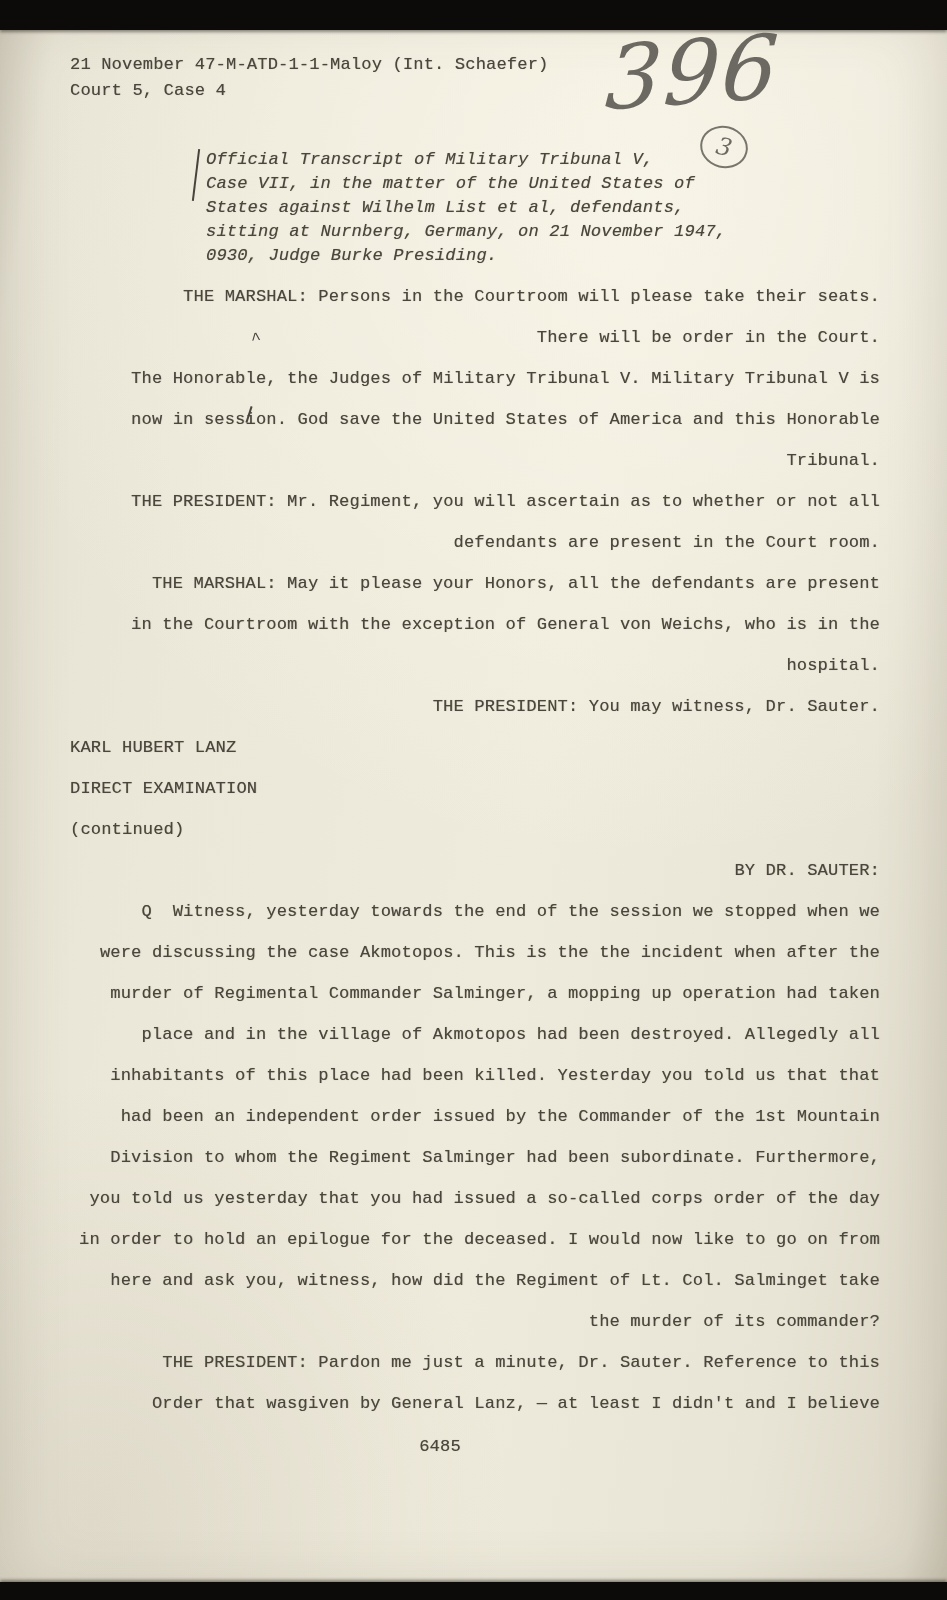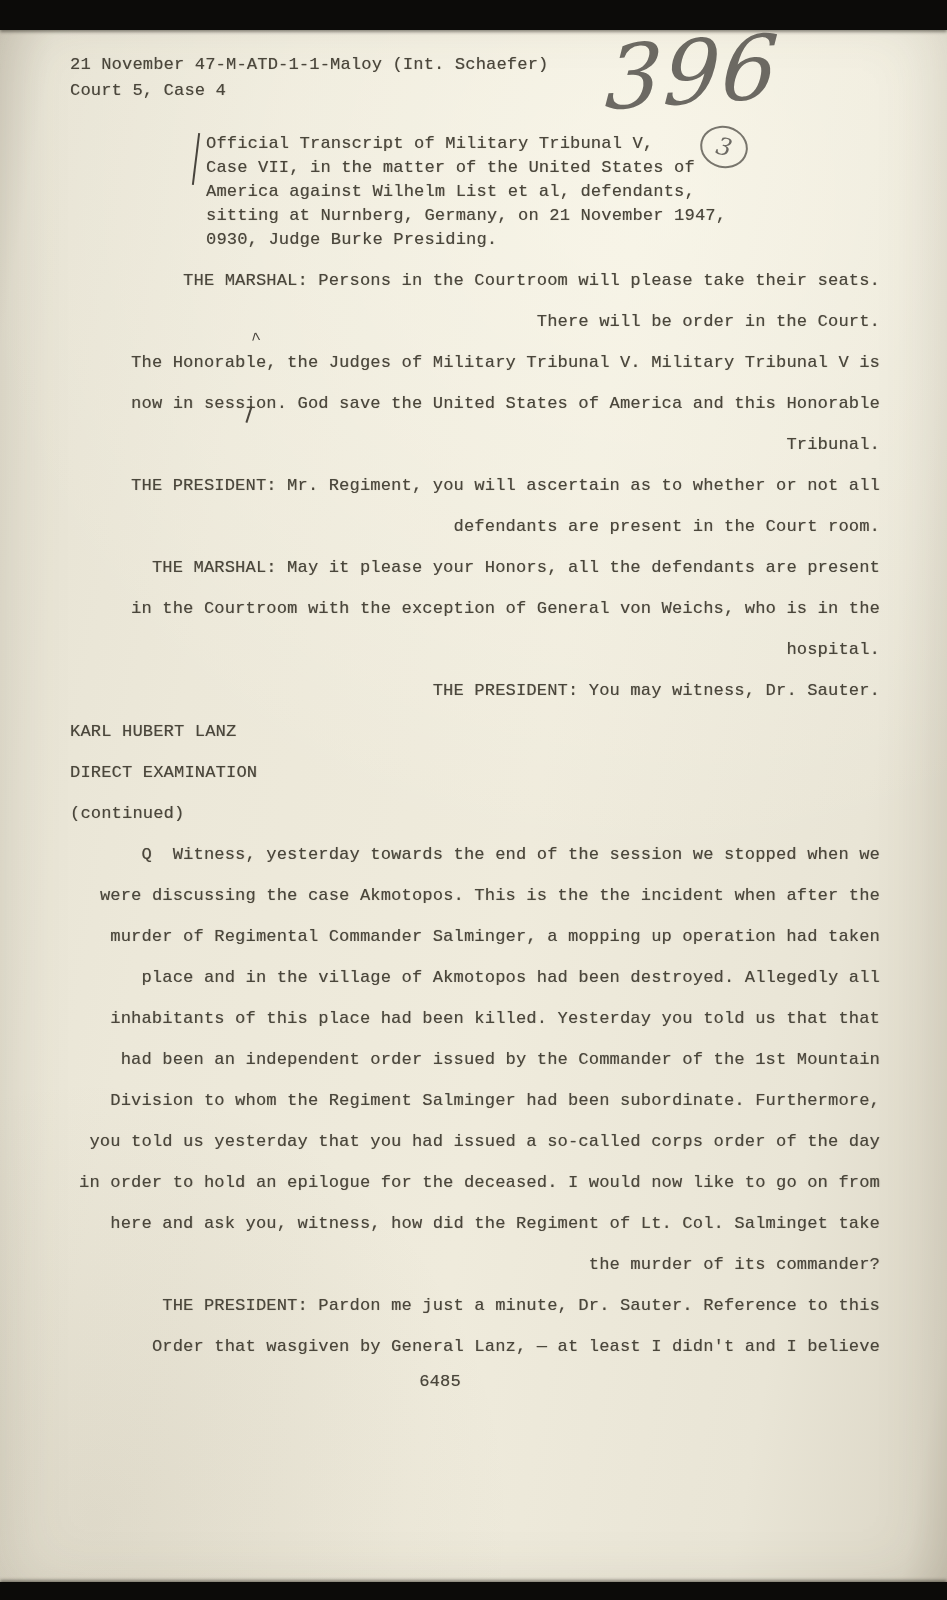--- a/index.html
+++ b/index.html
@@ -25,37 +25,38 @@
   .content {
     position: relative;
     padding: 52px 67px 0 70px;
     font-size: 17px;
     letter-spacing: 0.2px;
     text-shadow: 0.3px 0.3px 0.7px rgba(74,70,59,0.55);
   }
   .header { line-height: 26px; }
   .caption {
     position: relative;
-    margin-top: 28px;
+    margin-top: 44px;
     margin-left: 136px;
     line-height: 24px;
+    font-style: italic;
   }
   .brace-mark {
     position: absolute;
     left: -11px; top: 1px;
     width: 2px; height: 52px;
     background: #48443d;
     transform: rotate(7deg);
   }
   .body-text { margin-top: 8px; line-height: 41px; }
   .body-text p { text-indent: 56px; white-space: pre-wrap; text-align: right; }
   .body-text p.flush { text-indent: 0; }
   .body-text p.heading { text-indent: 0; text-align: left; margin-right: 100px; }
 
-  .page-number { margin-top: 0; text-align: center; margin-right: 70px; line-height: 30px; }
+  .page-number { margin-top: 8px; text-align: center; margin-right: 70px; line-height: 30px; }
 
   .hw-number {
     position: absolute;
     left: 606px; top: 28px;
     font-family: "DejaVu Serif", serif;
     font-style: italic;
     font-size: 88px;
     line-height: 90px;
     color: #5e5b55;
     letter-spacing: 2px;
@@ -112,37 +113,38 @@
 
     <div class="header">
       <div>21 November 47-M-ATD-1-1-Maloy (Int. Schaefer)</div>
       <div>Court 5, Case 4</div>
     </div>
 
     <div class="caption">
       <div class="brace-mark"></div>
       <div>Official Transcript of Military Tribunal V,</div>
       <div>Case VII, in the matter of the United States of</div>
-      <div>America against Wilhelm List et al, defendants,</div>
+      <div>States against Wilhelm List et al, defendants,</div>
       <div>sitting at Nurnberg, Germany, on 21 November 1947,</div>
       <div>0930, Judge Burke Presiding.</div>
     </div>
 
     <div class="body-text">
       <p>THE MARSHAL: Persons in the Courtroom will please take their seats.</p>
       <p>There will be order in the Court.</p>
       <p>The Honorable, the Judges of Military Tribunal V. Military Tribunal V is now in session. God save the United States of America and this Honorable Tribunal.</p>
       <p>THE PRESIDENT: Mr. Regiment, you will ascertain as to whether or not all defendants are present in the Court room.</p>
       <p>THE MARSHAL: May it please your Honors, all the defendants are present in the Courtroom with the exception of General von Weichs, who is in the hospital.</p>
       <p>THE PRESIDENT: You may witness, Dr. Sauter.</p>
 
       <p class="heading">KARL HUBERT LANZ</p>
       <p class="heading">DIRECT EXAMINATION</p>
       <p class="heading">(continued)</p>
 
+      <p class="flush">BY DR. SAUTER:</p>
 
       <p>Q  Witness, yesterday towards the end of the session we stopped when we were discussing the case Akmotopos. This is the the incident when after the murder of Regimental Commander Salminger, a mopping up operation had taken place and in the village of Akmotopos had been destroyed. Allegedly all inhabitants of this place had been killed. Yesterday you told us that that had been an independent order issued by the Commander of the 1st Mountain Division to whom the Regiment Salminger had been subordinate. Furthermore, you told us yesterday that you had issued a so-called corps order of the day in order to hold an epilogue for the deceased. I would now like to go on from here and ask you, witness, how did the Regiment of Lt. Col. Salminget take the murder of its commander?</p>
 
       <p>THE PRESIDENT: Pardon me just a minute, Dr. Sauter. Reference to this Order that wasgiven by General Lanz, — at least I didn't and I believe</p>
     </div>
 
     <div class="page-number">6485</div>
 
   </div>
 

